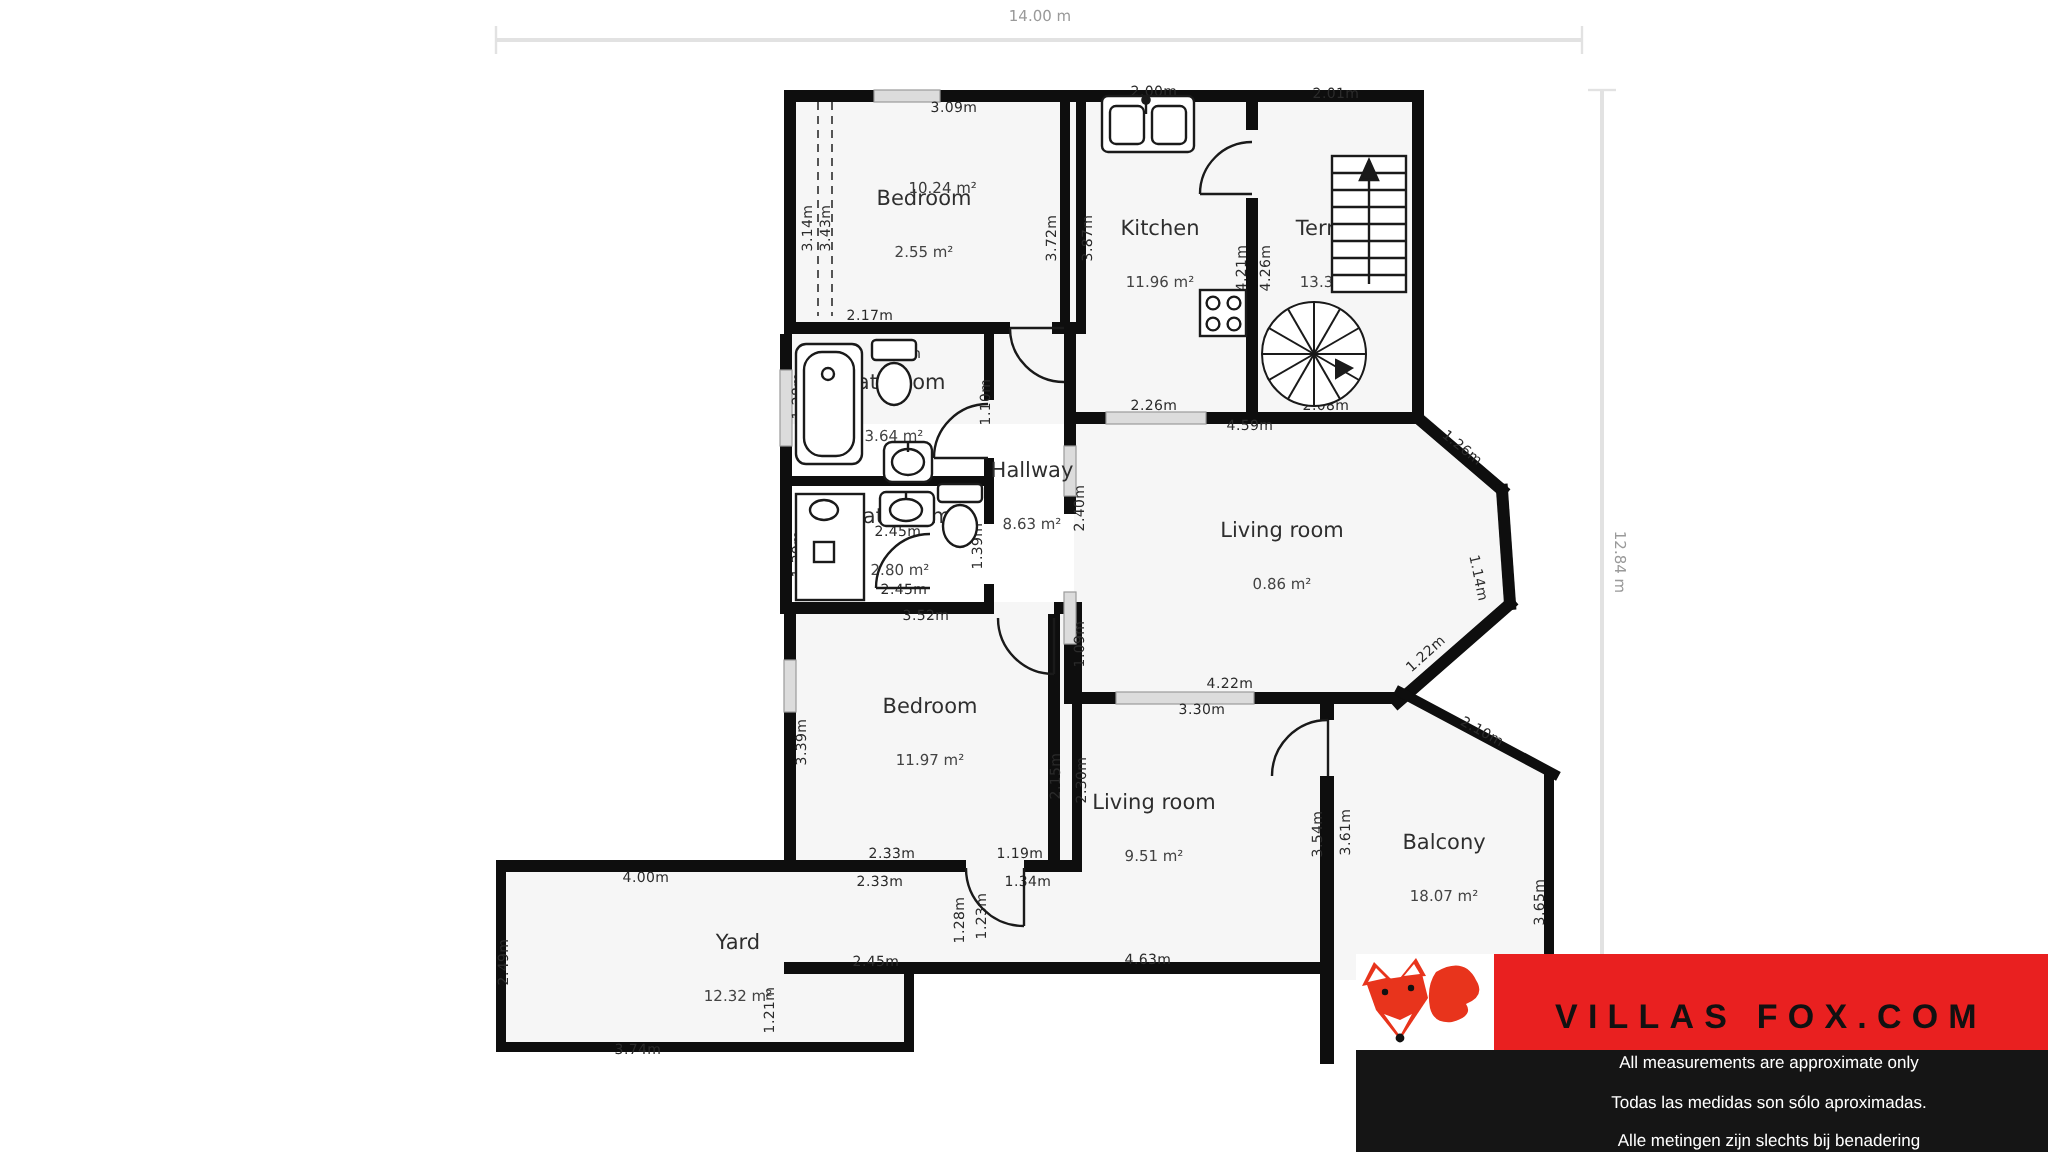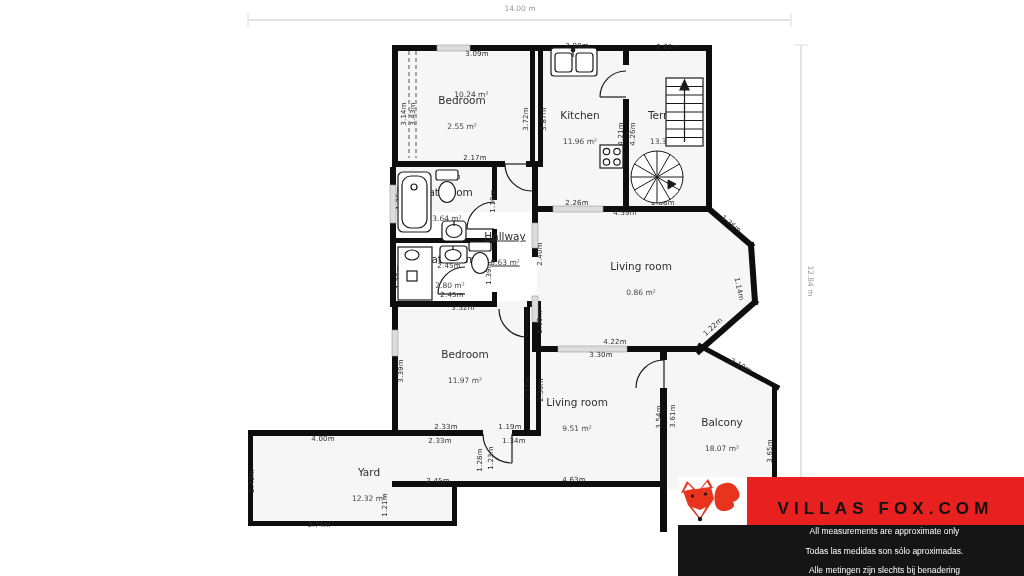--- a/index.html
+++ b/index.html
@@ -152,21 +152,21 @@
         <div class="rarea">11.96 m²</div>
     </div>
     <div class="room" style="left:667px;top:127px;">
       <div class="rname">Terrace</div>
         <div class="rarea">13.30 m²</div>
     </div>
     <div class="room" style="left:447px;top:204px;">
       <div class="rname">Bathroom</div>
         <div class="rarea">3.64 m²</div>
     </div>
-    <div class="room" style="left:505px;top:248px;text-decoration:underline;">
+    <div class="room" style="left:516px;top:248px;">
       <div class="rname">Hallway</div>
         <div class="rarea">8.63 m²</div>
     </div>
     <div class="room" style="left:450px;top:271px;">
       <div class="rname">Bathroom</div>
         <div class="rarea">2.80 m²</div>
     </div>
     <div class="room" style="left:641px;top:278px;">
       <div class="rname">Living room</div>
         <div class="rarea">0.86 m²</div>
@@ -190,21 +190,21 @@
 
     <div class="dim" style="left:477px;top:54px;">3.09m</div>
     <div class="dim" style="left:577px;top:46px;">2.00m</div>
     <div class="dim" style="left:668px;top:47px;">2.01m</div>
     <div class="dim" style="left:404px;top:114px;--r:-90deg;">3.14m</div>
     <div class="dim" style="left:413px;top:114px;--r:-90deg;">3.43m</div>
     <div class="dim" style="left:526px;top:119px;--r:-90deg;">3.72m</div>
     <div class="dim" style="left:544px;top:119px;--r:-90deg;">3.87m</div>
     <div class="dim" style="left:621px;top:134px;--r:-90deg;">4.21m</div>
     <div class="dim" style="left:633px;top:134px;--r:-90deg;">4.26m</div>
-    <div class="dim" style="left:475px;top:158px;text-align:right;">2.17m</div>
+    <div class="dim" style="left:435px;top:158px;text-align:right;">2.17m</div>
     <div class="dim" style="left:449px;top:177px;">2.45m</div>
     <div class="dim" style="left:399px;top:198px;--r:-90deg;">1.28m</div>
     <div class="dim" style="left:493px;top:201px;--r:-90deg;">1.10m</div>
     <div class="dim" style="left:453px;top:231px;">2.45m</div>
     <div class="dim" style="left:449px;top:266px;">2.45m</div>
     <div class="dim" style="left:399px;top:277px;--r:-90deg;">1.39m</div>
     <div class="dim" style="left:489px;top:273px;--r:-90deg;">1.39m</div>
     <div class="dim" style="left:452px;top:295px;">2.45m</div>
     <div class="dim" style="left:463px;top:308px;">3.52m</div>
     <div class="dim" style="left:577px;top:203px;">2.26m</div>

